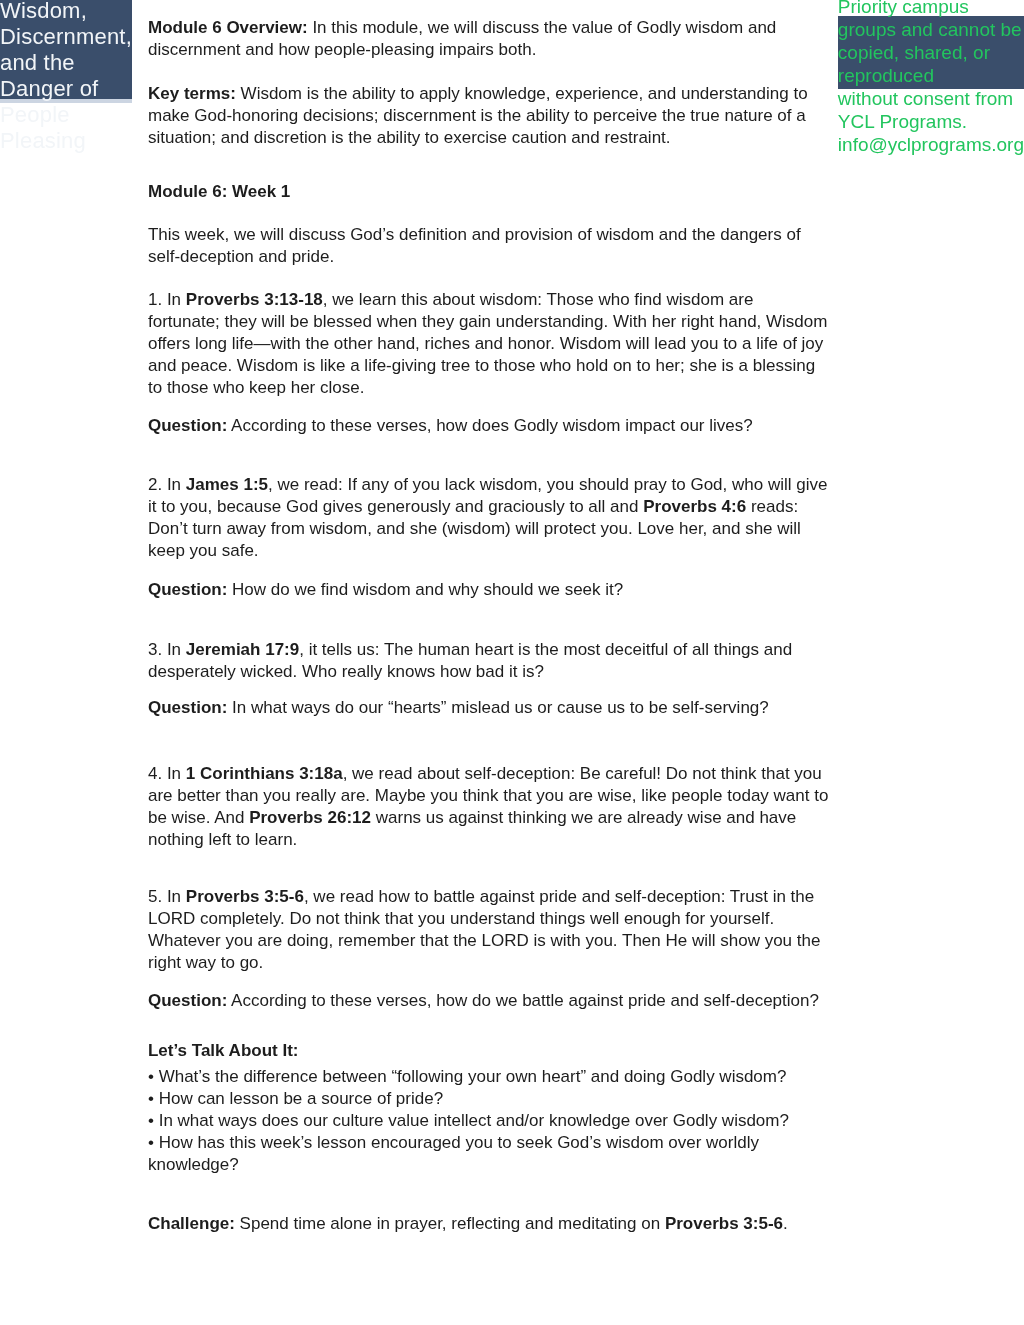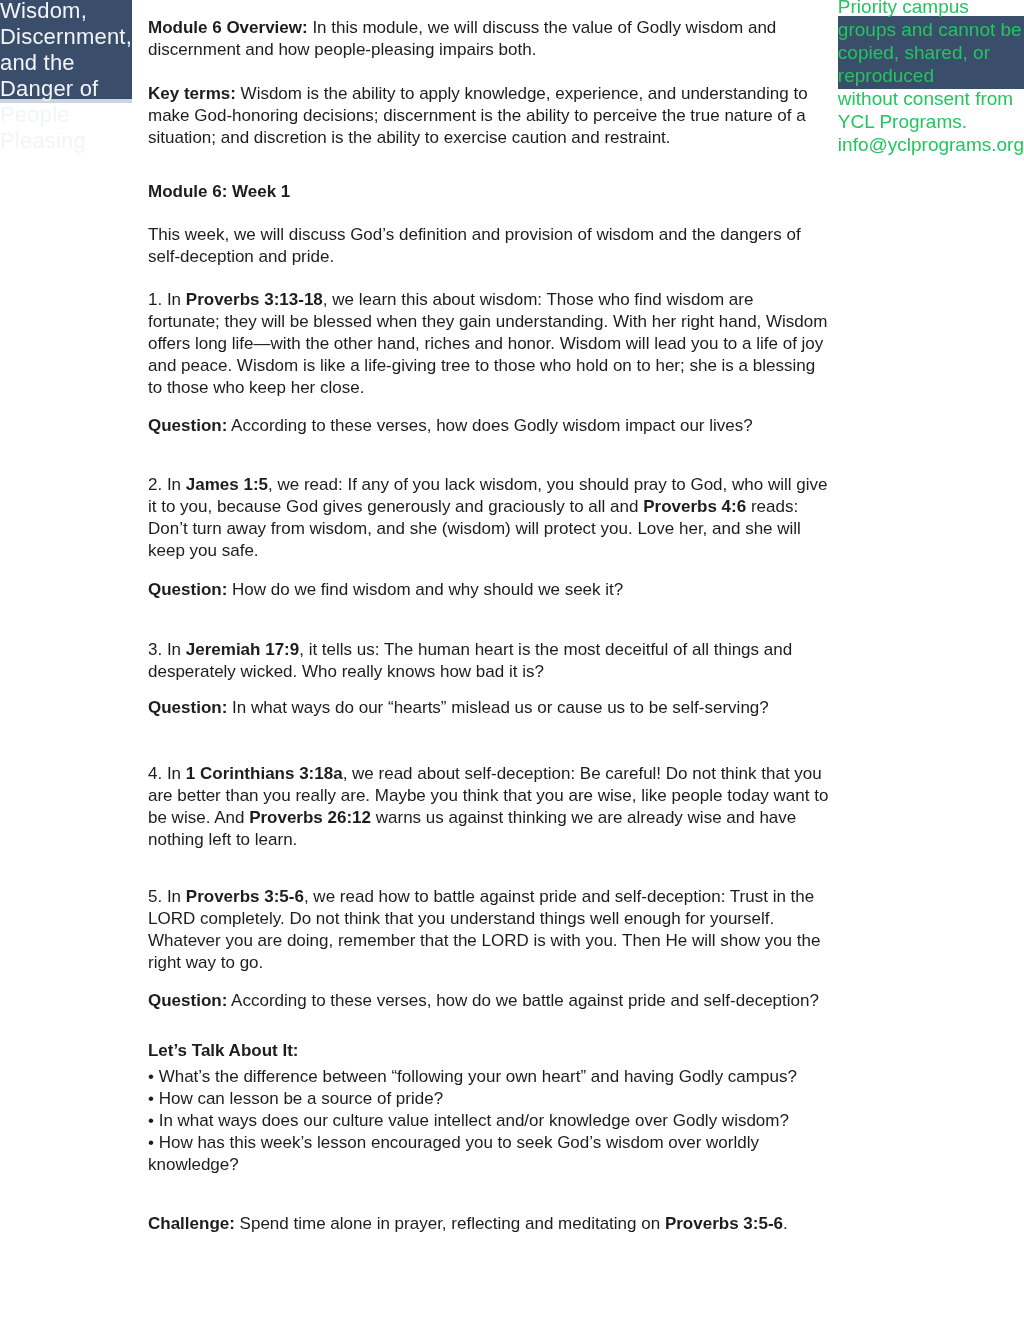--- a/index.html
+++ b/index.html
@@ -88,21 +88,21 @@
     <p class="g21"><span>1. In </span><span class="b">Proverbs 3:13-18</span><span>, we learn this about wisdom: </span><span class="i">Those who find wisdom are fortunate; they will be blessed when they gain understanding. With her right hand, Wisdom offers long life—with the other hand, riches and honor. Wisdom will lead you to a life of joy and peace. Wisdom is like a life-giving tree to those who hold on to her; she is a blessing to those who keep her close.</span></p>
     <p class="g16"><span class="b">Question:</span><span> According to these verses, how does Godly wisdom impact our lives?</span></p>
     <p class="g37"><span>2. In </span><span class="b">James 1:5</span><span>, we read: </span><span class="i">If any of you lack wisdom, you should pray to God, who will give it to you, because God gives generously and graciously to all</span><span> and </span><span class="b">Proverbs 4:6</span><span> reads: </span><span class="i">Don’t turn away from wisdom, and she (wisdom) will protect you. Love her, and she will keep you safe.</span></p>
     <p class="g17"><span class="b">Question:</span><span> How do we find wisdom and why should we seek it?</span></p>
     <p class="g38"><span>3. In </span><span class="b">Jeremiah 17:9</span><span>, it tells us: </span><span class="i">The human heart is the most deceitful of all things and desperately wicked. Who really knows how bad it is?</span></p>
     <p class="g14"><span class="b">Question:</span><span> In what ways do our “hearts” mislead us or cause us to be self-serving?</span></p>
     <p class="g44"><span>4. In </span><span class="b">1 Corinthians 3:18a</span><span>, we read about self-deception: </span><span class="i">Be careful! Do not think that you are better than you really are. Maybe you think that you are wise, like people today want to be wise.</span><span> And </span><span class="b">Proverbs 26:12</span><span> warns us against thinking we are already wise and have nothing left to learn.</span></p>
     <p class="g35"><span>5. In </span><span class="b">Proverbs 3:5-6</span><span>, we read how to battle against pride and self-deception: </span><span class="i">Trust in the LORD completely. Do not think that you understand things well enough for yourself. Whatever you are doing, remember that the LORD is with you. Then He will show you the right way to go.</span></p>
     <p class="g16"><span class="b">Question:</span><span> According to these verses, how do we battle against pride and self-deception?</span></p>
     <p class="g28"><span class="b">Let’s Talk About It:</span></p>
-    <p class="g4"><span>• What’s the difference between “following your own heart” and having Godly campus?</span></p>
+    <p class="g4"><span>• What’s the difference between “following your own heart” and doing Godly wisdom?</span></p>
     <p class="g0"><span>• How can lesson be a source of pride?</span></p>
     <p class="g0"><span>• In what ways does our culture value intellect and/or knowledge over Godly wisdom?</span></p>
     <p class="g0"><span>• How has this week’s lesson encouraged you to seek God’s wisdom over worldly knowledge?</span></p>
     <p class="g37"><span class="b">Challenge:</span><span> Spend time alone in prayer, reflecting and meditating on </span><span class="b">Proverbs 3:5-6</span><span>.</span></p>
   </main>
 
   <footer class="ftr">
     <div>Provided by YCL Programs-First Priority campus groups and cannot be copied, shared, or reproduced</div>
     <div>without consent from YCL Programs.&nbsp; info@yclprograms.org</div>
   </footer>

